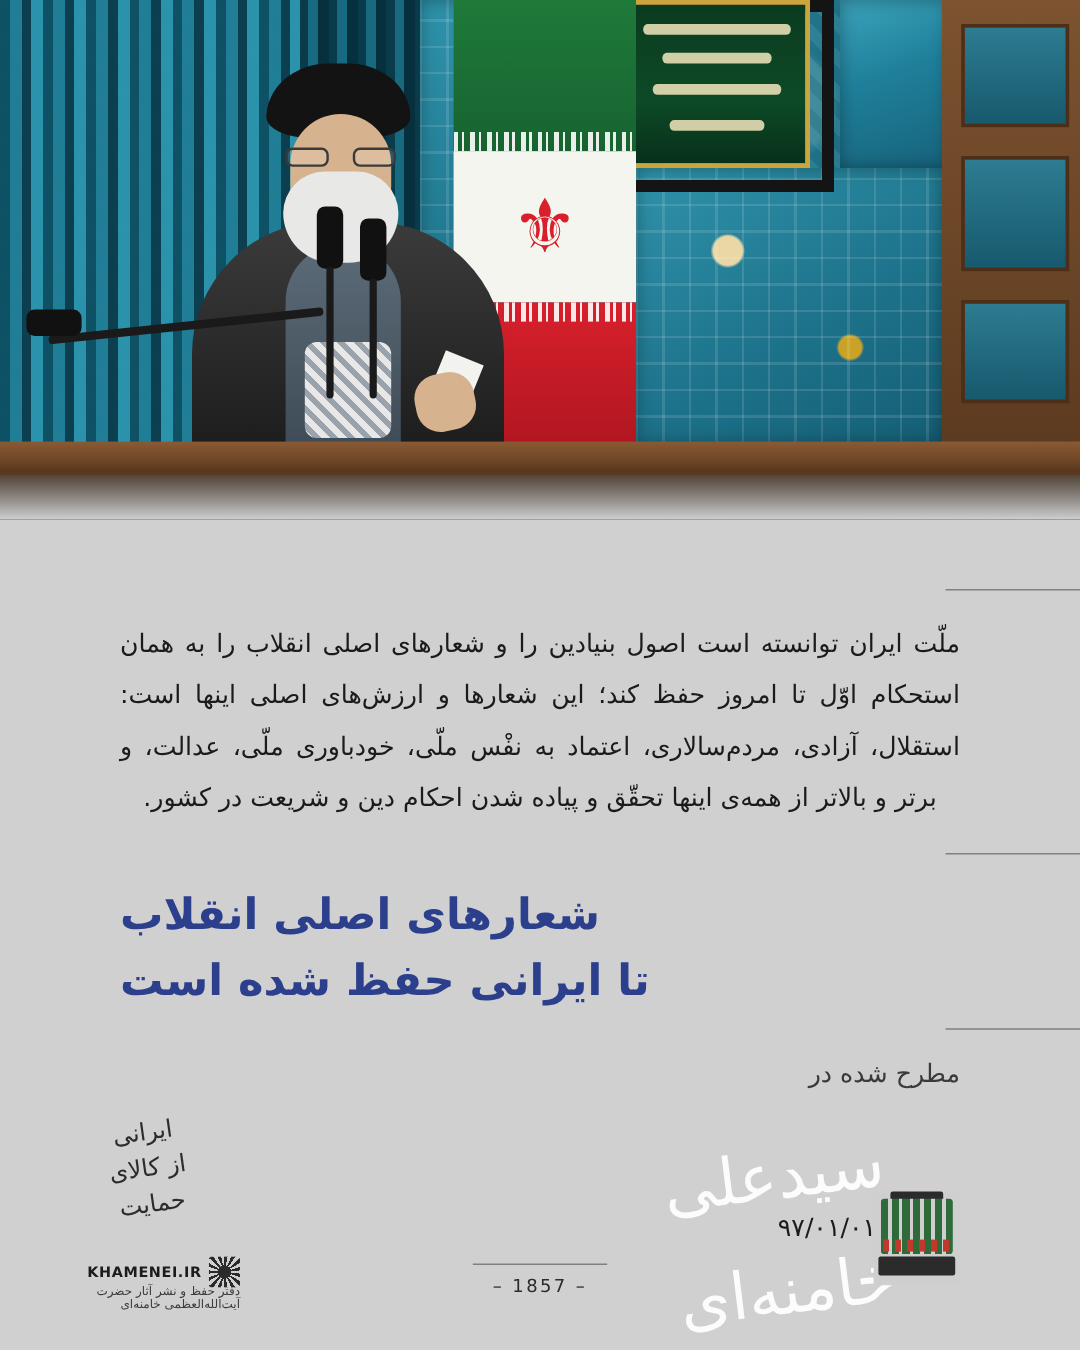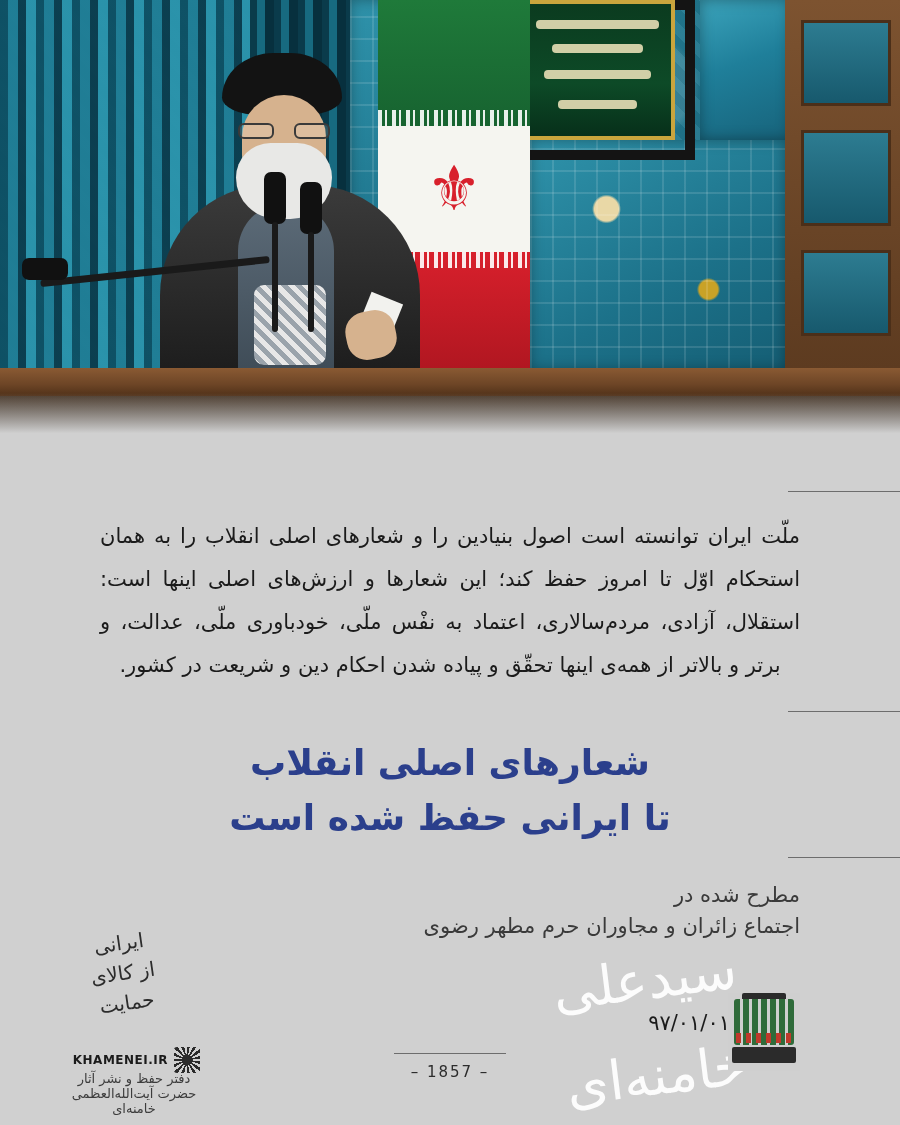--- a/index.html
+++ b/index.html
@@ -256,21 +256,21 @@
     direction: rtl;
   }
 
   .headline {
     top: 302px;
     color: #2b3f8c;
     font-size: 36px;
     line-height: 55px;
     font-weight: bold;
     direction: rtl;
-    text-align: center;
+    text-align: left;
     margin-left: 25px;
   }
 
   .meta {
     top: 447px;
     color: #3a3a3a;
     font-size: 21px;
     line-height: 31px;
     direction: rtl;
   }
@@ -353,23 +353,23 @@
   .logo-khamenei .txt {
     color: #1b1b1b;
     font-size: 12px;
     font-weight: bold;
     letter-spacing: 0.5px;
   }
   .logo-khamenei .sub {
     position: absolute;
     left: 0; top: 30px;
     width: 132px;
-    text-align: center;
+    text-align: right;
     color: #3c3c3c;
-    font-size: 13px;
+    font-size: 10px;
     direction: rtl;
   }
 
   
   .logo-stamp {
     position: absolute;
     top: 560px;
     right: 100px;
     width: 72px;
     height: 78px;
@@ -487,21 +487,20 @@
       <div>شعارهای اصلی انقلاب</div>
       <div>تا ایرانی حفظ شده است</div>
     </div>
 
     <div class="rule-wrap" style="top:424px;">
       <div class="rule"></div>
     </div>
 
     <div class="block meta">
       <div>مطرح شده در</div>
-      <div>اجتماع زائران و مجاوران حرم مطهر رضوی</div>
     </div>
 
     <div class="signature">سیدعلی خامنه‌ای</div>
 
     <div class="date">۹۷/۰۱/۰۱</div>
 
     <div class="logo-stamp">
       <div class="cap"></div>
       <div class="bars"></div>
       <div class="dots"></div>

